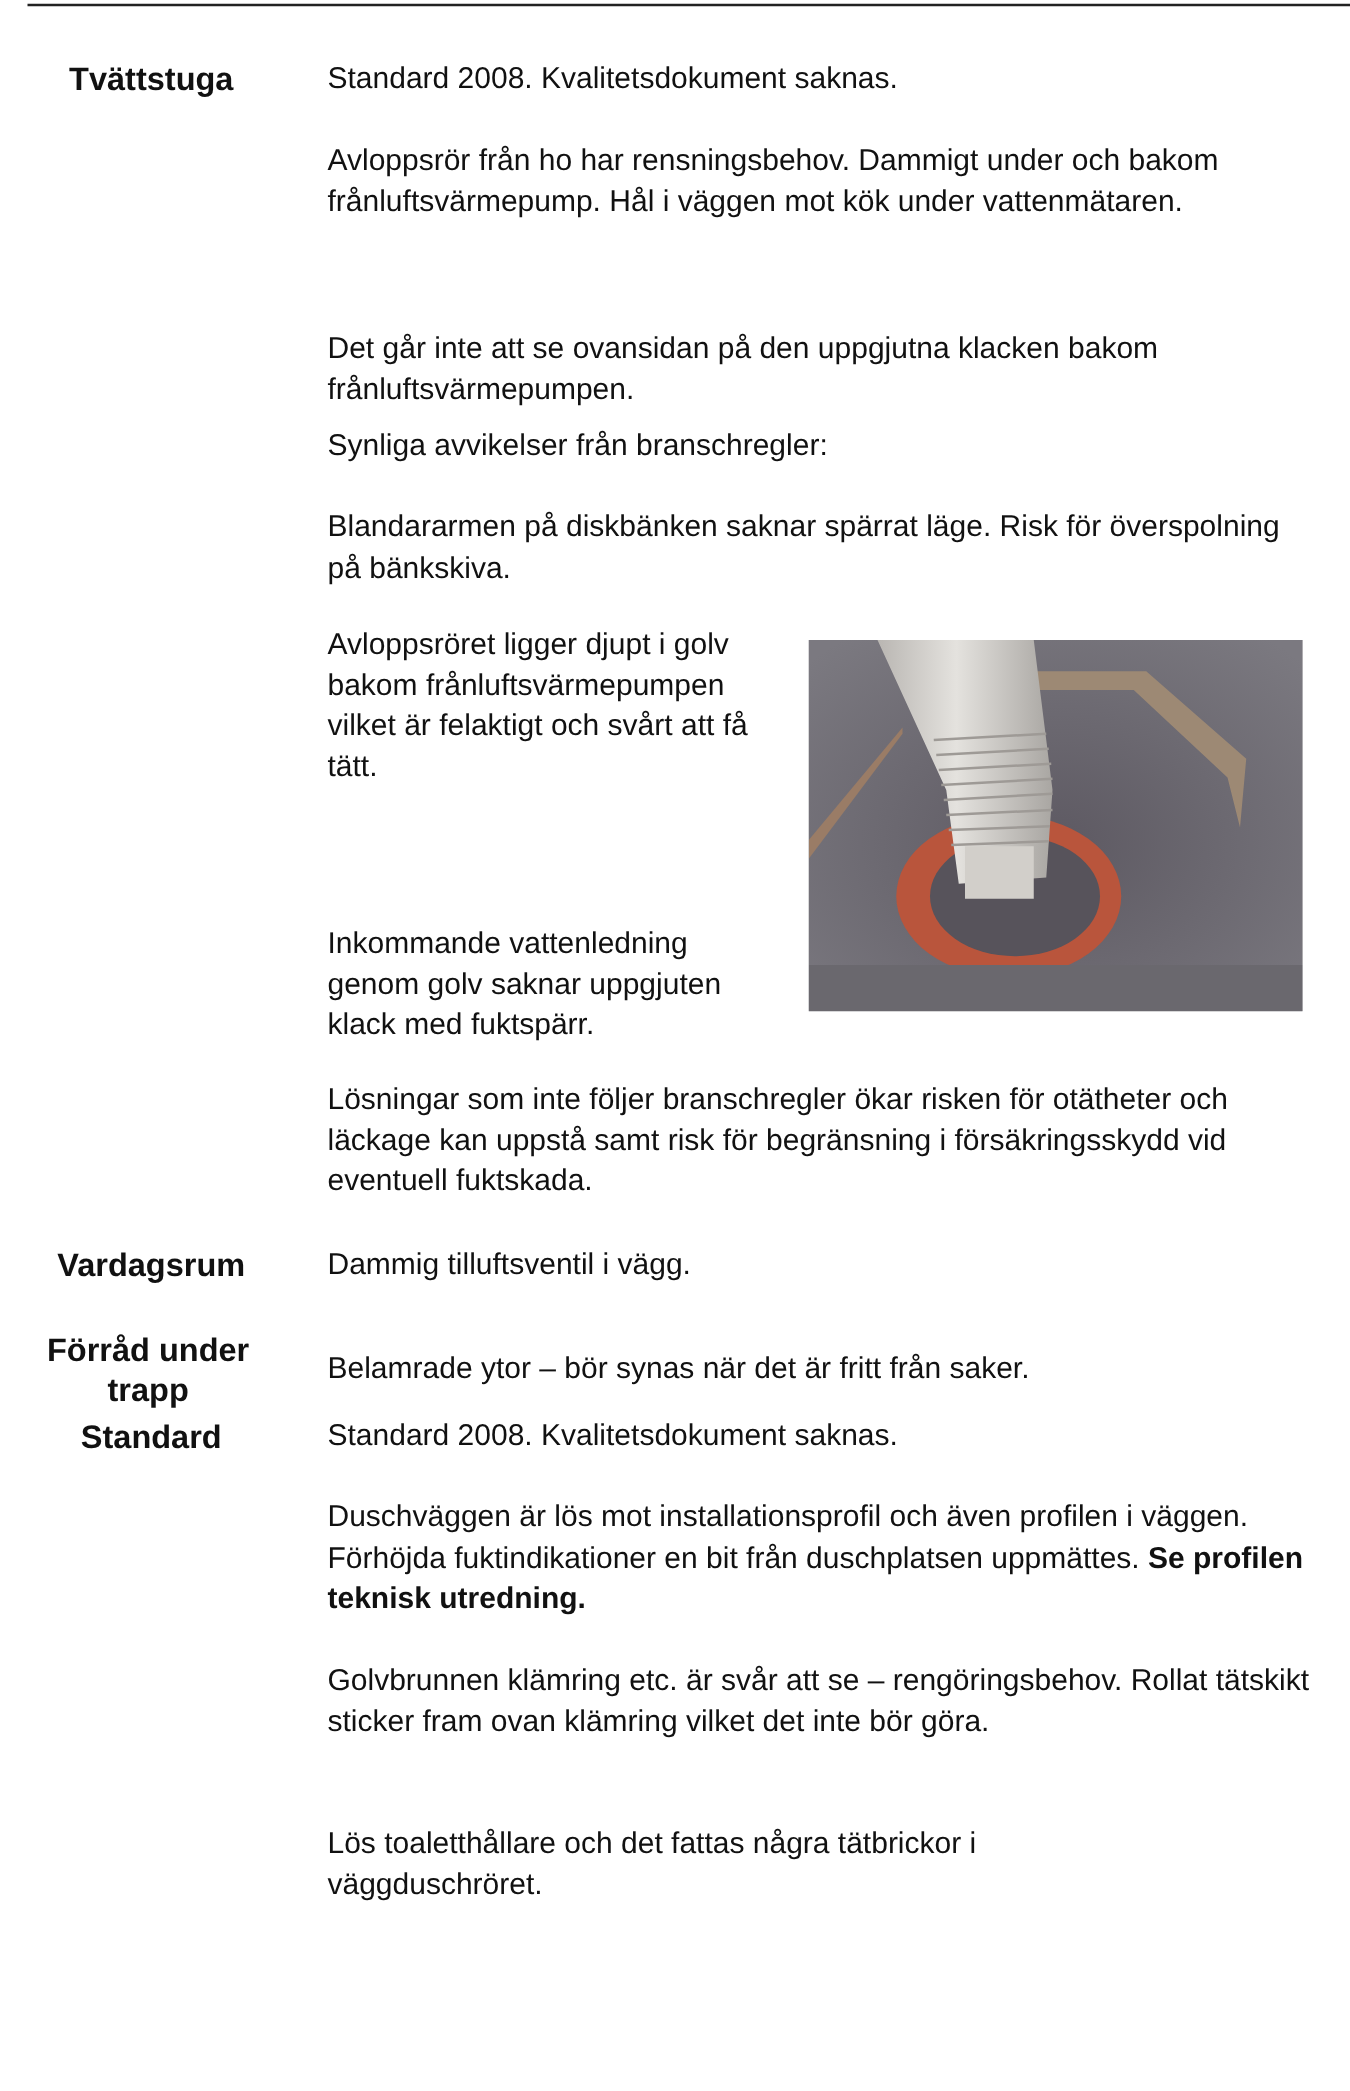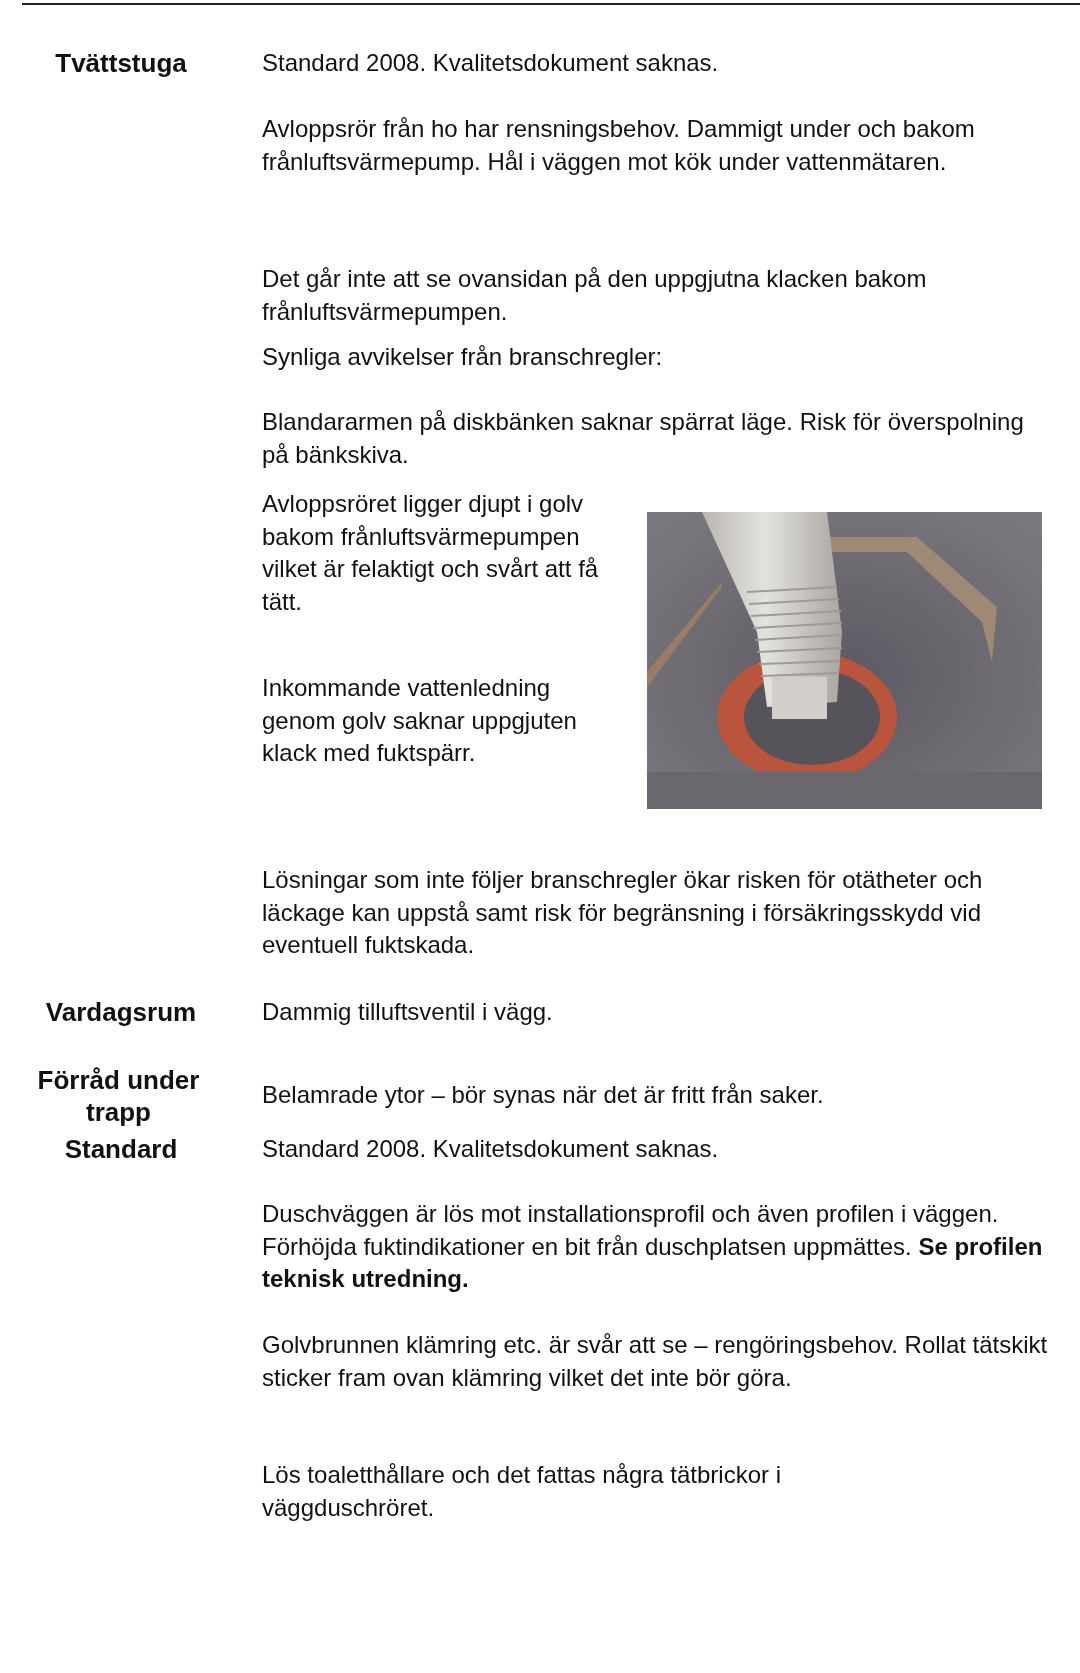--- a/index.html
+++ b/index.html
@@ -32,22 +32,22 @@
 
 <div class="top-rule"></div>
 
 <div>
   <div class="room" style="top:47px;">Tvättstuga</div>
   <p class="p" style="top:47px;">Standard 2008. Kvalitetsdokument saknas.</p>
   <p class="p" style="top:113px; width:770px;">Avloppsrör från ho har rensningsbehov. Dammigt under och bakom frånluftsvärmepump. Hål i väggen mot kök under vattenmätaren.</p>
   <p class="p" style="top:243px; width:720px;margin-top:20px;">Det går inte att se ovansidan på den uppgjutna klacken bakom frånluftsvärmepumpen.</p>
   <p class="p" style="top:341px;">Synliga avvikelser från branschregler:</p>
   <p class="p" style="top:406px; width:770px;">Blandararmen på diskbänken saknar spärrat läge. Risk för överspolning på bänkskiva.</p>
-  <p class="p narrow" style="top:488px;">Avloppsröret ligger djupt i golv bakom frånluftsvärmepumpen vilket är felaktigt och svårt att få tätt.</p>
-  <p class="p narrow" style="top:672px; width:340px;">Inkommande vattenledning genom golv saknar uppgjuten klack med fuktspärr.</p>
+  <p class="p narrow" style="top:500px;">Avloppsröret ligger djupt i golv bakom frånluftsvärmepumpen vilket är felaktigt och svårt att få tätt.</p>
+  <p class="p narrow" style="top:739px; width:340px;">Inkommande vattenledning genom golv saknar uppgjuten klack med fuktspärr.</p>
   <p class="p" style="top:864px; width:790px;">Lösningar som inte följer branschregler ökar risken för otätheter och läckage kan uppstå samt risk för begränsning i försäkringsskydd vid eventuell fuktskada.</p>
 
   <div class="photo" title="Dammigt avloppsrör genom golv bakom frånluftsvärmepump med röd ring runt röret">
     <svg viewBox="0 0 395 297" preserveAspectRatio="none">
       <defs>
         <radialGradient id="floor" cx="50%" cy="55%" r="70%">
           <stop offset="0%" stop-color="#5d5962"></stop>
           <stop offset="100%" stop-color="#7b7980"></stop>
         </radialGradient>
         <linearGradient id="pipe" x1="0" x2="1" y1="0" y2="0">

